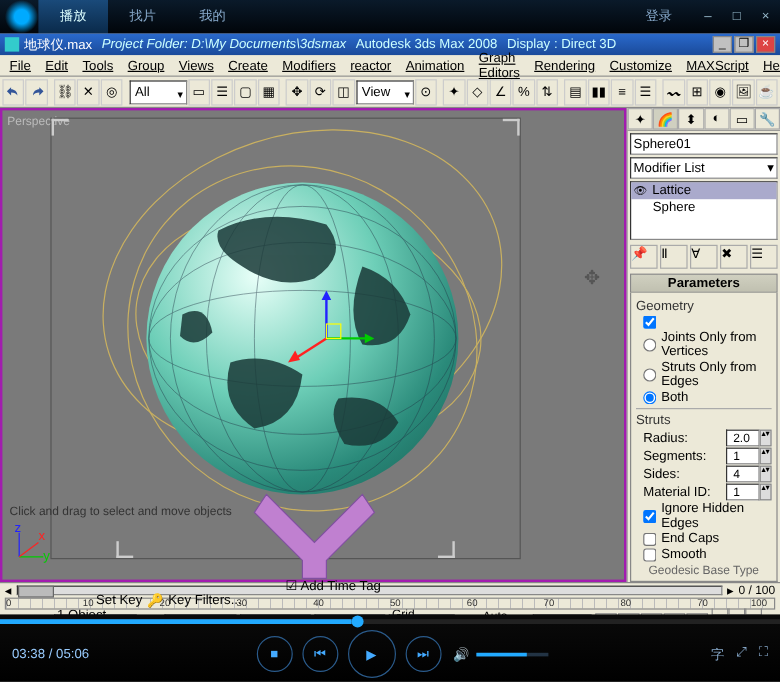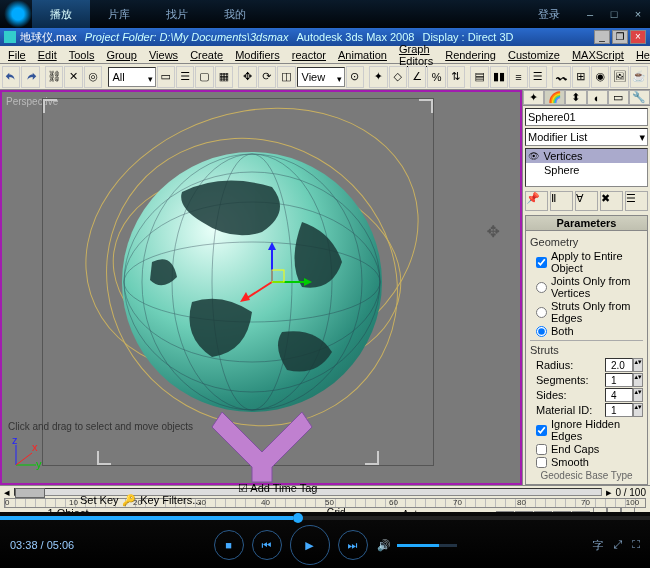--- a/index.html
+++ b/index.html
@@ -114,21 +114,20 @@
 .vol-bar{width:60px;height:3px;background:#234;position:relative;}
 .vol-bar .vf{position:absolute;left:0;top:0;height:3px;width:70%;background:#2af;}
 .right-ctl{margin-left:auto;display:flex;gap:10px;color:#8ac;}
 </style>
 </head>
 <body>
 
 <div class="player-top">
   <div class="logo"></div>
   <div class="tab active">播放</div>
-  <div class="tab">片库</div>
   <div class="tab">找片</div>
   <div class="tab">我的</div>
   <div class="spacer"></div>
   <div class="tab">登录</div>
   <div class="winbtn">–</div>
   <div class="winbtn">□</div>
   <div class="winbtn">×</div>
 </div>
 
 <div class="max-window">
@@ -277,40 +276,39 @@
         <div class="ct">⬍</div>
         <div class="ct">◐</div>
         <div class="ct">▭</div>
         <div class="ct">🔧</div>
       </div>
       <div class="sel-name">Sphere01</div>
       <div class="mod-list">Modifier List</div>
       <div class="mod-stack">
         <div class="row sel">
             <span class="eye">👁</span>
-            <span>Vertices</span>
+            <span>Lattice</span>
           </div>
         <div class="row">
             <span style="width:12px"></span>
             <span>Sphere</span>
           </div>
       </div>
       <div class="stack-btns">
         <div class="sb">📌</div>
         <div class="sb">Ⅱ</div>
         <div class="sb">∀</div>
         <div class="sb">✖</div>
         <div class="sb">☰</div>
       </div>
       <div class="rollup-hdr">Parameters</div>
       <div class="rollup-body">
         <div class="group-label">Geometry</div>
         <label class="chk">
             <input type="checkbox" checked="" style="">
-            <span>Apply to Entire Object</span>
           </label>
         <label class="rad">
             <input type="radio" name="geo" style="">
             <span>Joints Only from Vertices</span>
           </label>
         <label class="rad">
             <input type="radio" name="geo" style="">
             <span>Struts Only from Edges</span>
           </label>
         <label class="rad">

